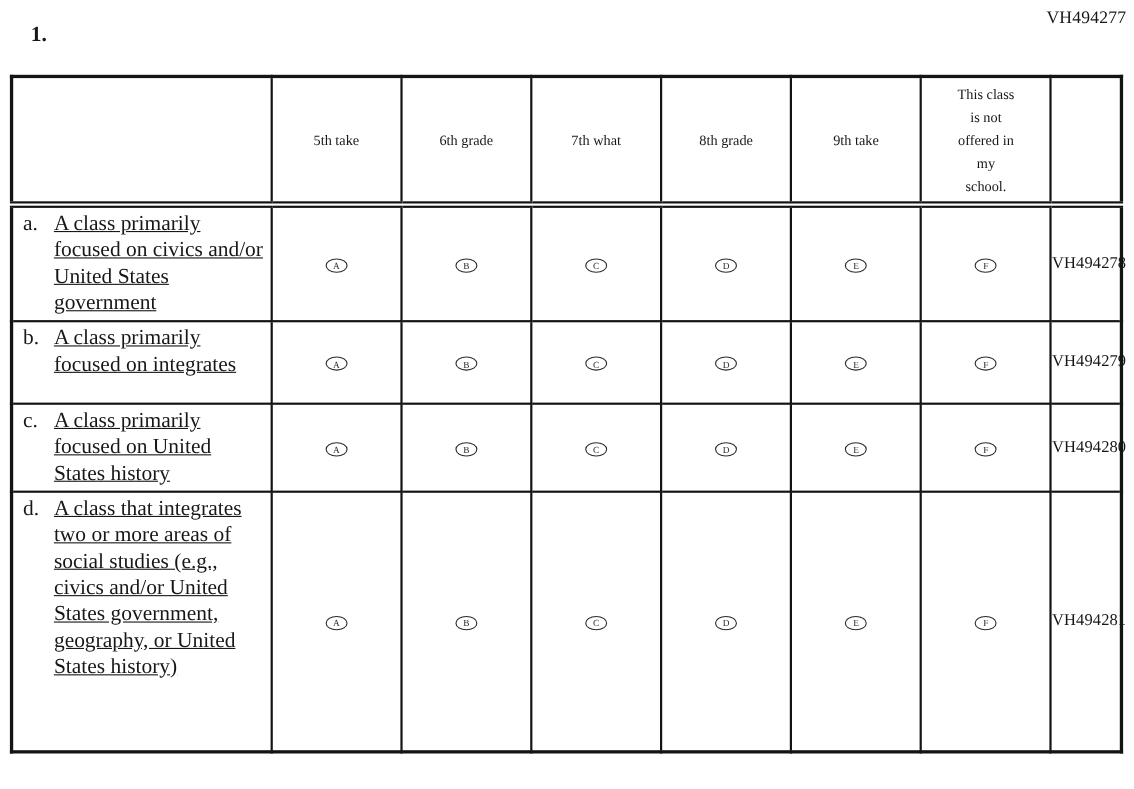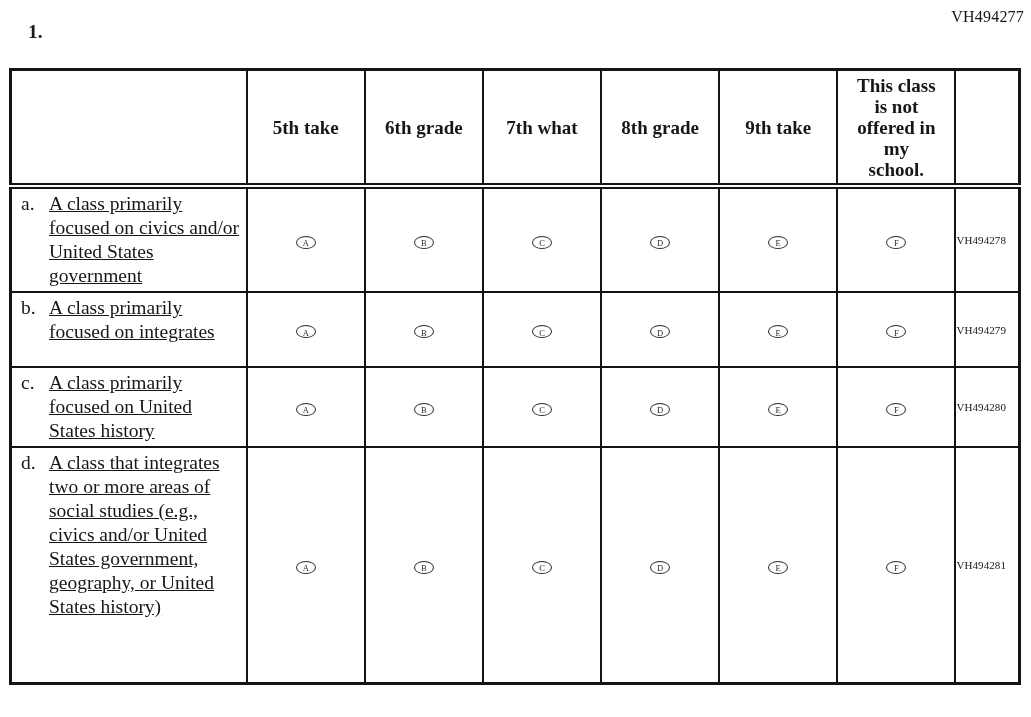--- a/index.html
+++ b/index.html
@@ -54,22 +54,22 @@
     padding: 0;
   }
   .c-label { width: 236px; }
   .c-grade { width: 118px; }
   .c-code  { width: 64px; }
 
   
   .grid thead th {
     height: 112px;
     border-bottom: 6px double #141414;
-    font-size: 19px;
-    font-weight: bold;
+    font-size: 13px;
+    font-weight: normal;
     text-align: center;
     vertical-align: middle;
     line-height: 21px;
   }
   .pre-wrap { white-space: pre-line; }
 
   
   tr.r-a { height: 101px; }
   tr.r-b { height: 75px; }
   tr.r-c { height: 75px; }
@@ -105,21 +105,21 @@
   .bubble-letter {
     font-size: 8.5px;
     line-height: 1;
     color: #2a2a2a;
     transform: translateY(0.5px);
   }
 
   td.code-cell {
     text-align: left;
     vertical-align: middle;
-    font-size: 11px;
+    font-size: 15px;
     letter-spacing: 0.1px;
   }
 </style>
 </head>
 <body>
 
 <div class="top-code">VH494277</div>
 
 <div class="question">
   <span class="q-num">1.</span>

